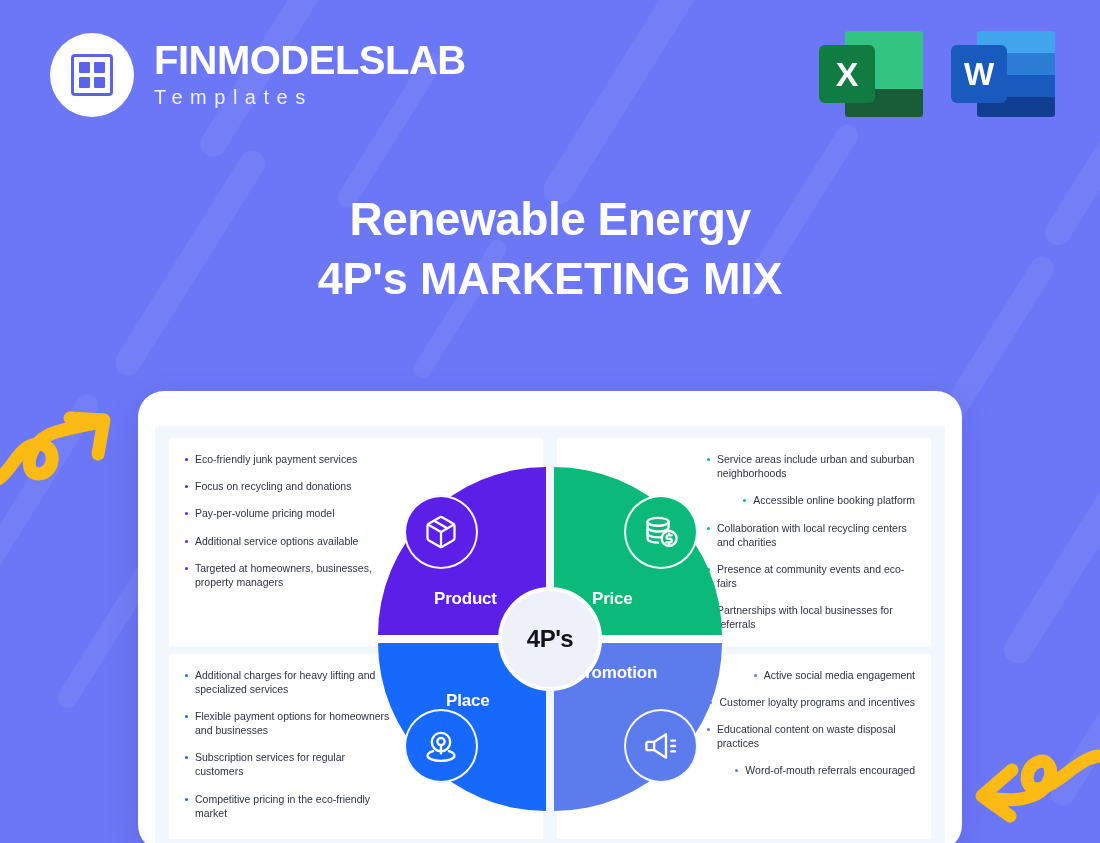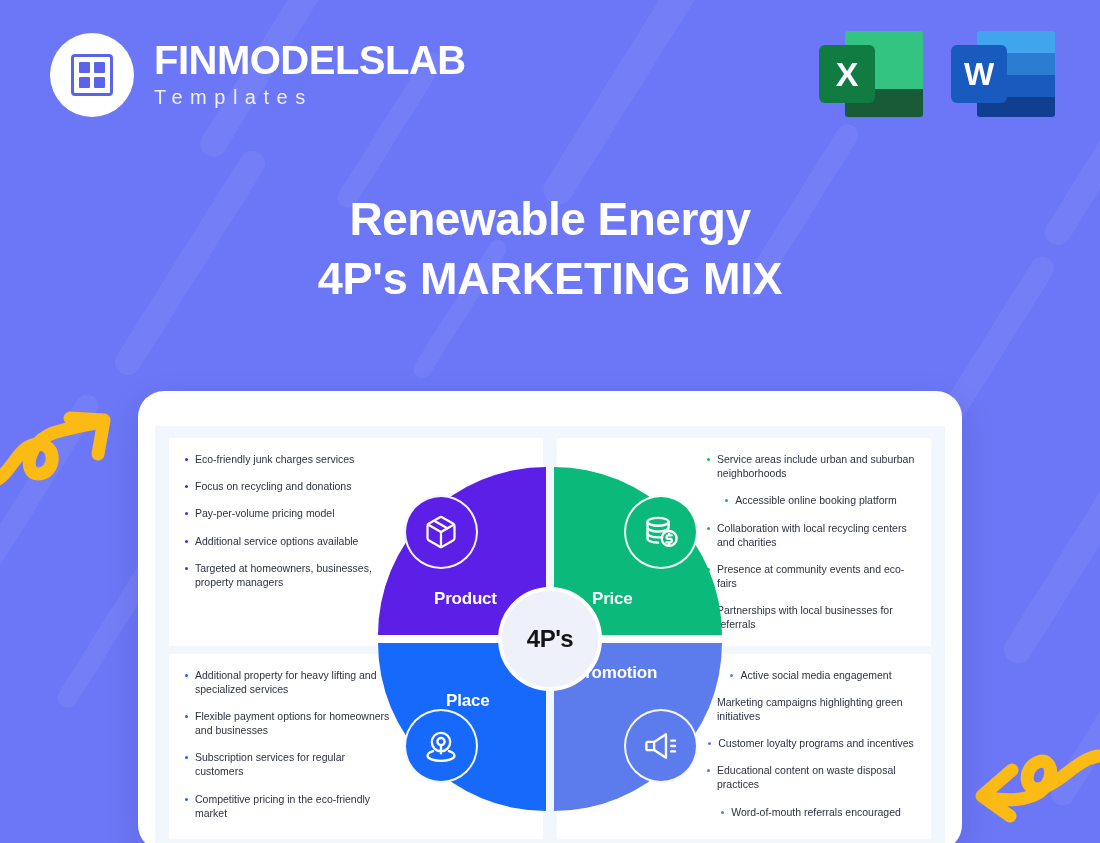--- a/index.html
+++ b/index.html
@@ -134,21 +134,21 @@
     display: grid;
     grid-template-columns: 1fr 1fr;
     grid-template-rows: 1fr 1fr;
     column-gap: 14px;
     row-gap: 8px;
   }
   .cell { background: #ffffff; position: relative; }
 
   .bullets { padding: 14px 16px; display: flex; flex-direction: column; }
   .bullets.left  { align-items: flex-start; width: 240px; }
-  .bullets.right { align-items: center; width: 240px; margin-left: auto; }
+  .bullets.right { align-items: flex-end; width: 240px; margin-left: auto; }
 
   .bullet { display: flex; gap: 7px; margin-bottom: 13px; align-items: flex-start; }
   .bullet:last-child { margin-bottom: 0; }
   .dot { flex: 0 0 auto; width: 3px; height: 3px; border-radius: 50%; margin-top: 6px; }
   .btext { font-size: 10.5px; line-height: 1.35; color: #2d3142; font-weight: 400; }
 
   
   .wheel {
     position: absolute; left: 50%; top: 50%;
     transform: translate(-50%, -50%);
@@ -273,21 +273,21 @@
 </div>
 
 <div class="card">
   <div class="panel">
     <div class="grid">
 
       <div class="cell">
         <div class="bullets left">
           <div class="bullet">
             <span class="dot" style="background:#5B1FE8"></span>
-            <span class="btext">Eco-friendly junk charges services</span>
+            <span class="btext">Eco-friendly junk payment services</span>
           </div>
           <div class="bullet">
             <span class="dot" style="background:#5B1FE8"></span>
             <span class="btext">Focus on recycling and donations</span>
           </div>
           <div class="bullet">
             <span class="dot" style="background:#5B1FE8"></span>
             <span class="btext">Pay-per-volume pricing model</span>
           </div>
           <div class="bullet">
@@ -323,21 +323,21 @@
             <span class="dot" style="background:#0BB97A"></span>
             <span class="btext">Partnerships with local businesses for referrals</span>
           </div>
         </div>
       </div>
 
       <div class="cell">
         <div class="bullets left">
           <div class="bullet">
             <span class="dot" style="background:#1769FB"></span>
-            <span class="btext">Additional property for heavy lifting and specialized services</span>
+            <span class="btext">Additional charges for heavy lifting and specialized services</span>
           </div>
           <div class="bullet">
             <span class="dot" style="background:#1769FB"></span>
             <span class="btext">Flexible payment options for homeowners and businesses</span>
           </div>
           <div class="bullet">
             <span class="dot" style="background:#1769FB"></span>
             <span class="btext">Subscription services for regular customers</span>
           </div>
           <div class="bullet">
@@ -345,24 +345,20 @@
             <span class="btext">Competitive pricing in the eco-friendly market</span>
           </div>
         </div>
       </div>
 
       <div class="cell">
         <div class="bullets right">
           <div class="bullet">
             <span class="dot" style="background:#5C7BEC"></span>
             <span class="btext">Active social media engagement</span>
-          </div>
-          <div class="bullet">
-            <span class="dot" style="background:#5C7BEC"></span>
-            <span class="btext">Marketing campaigns highlighting green initiatives</span>
           </div>
           <div class="bullet">
             <span class="dot" style="background:#5C7BEC"></span>
             <span class="btext">Customer loyalty programs and incentives</span>
           </div>
           <div class="bullet">
             <span class="dot" style="background:#5C7BEC"></span>
             <span class="btext">Educational content on waste disposal practices</span>
           </div>
           <div class="bullet">

